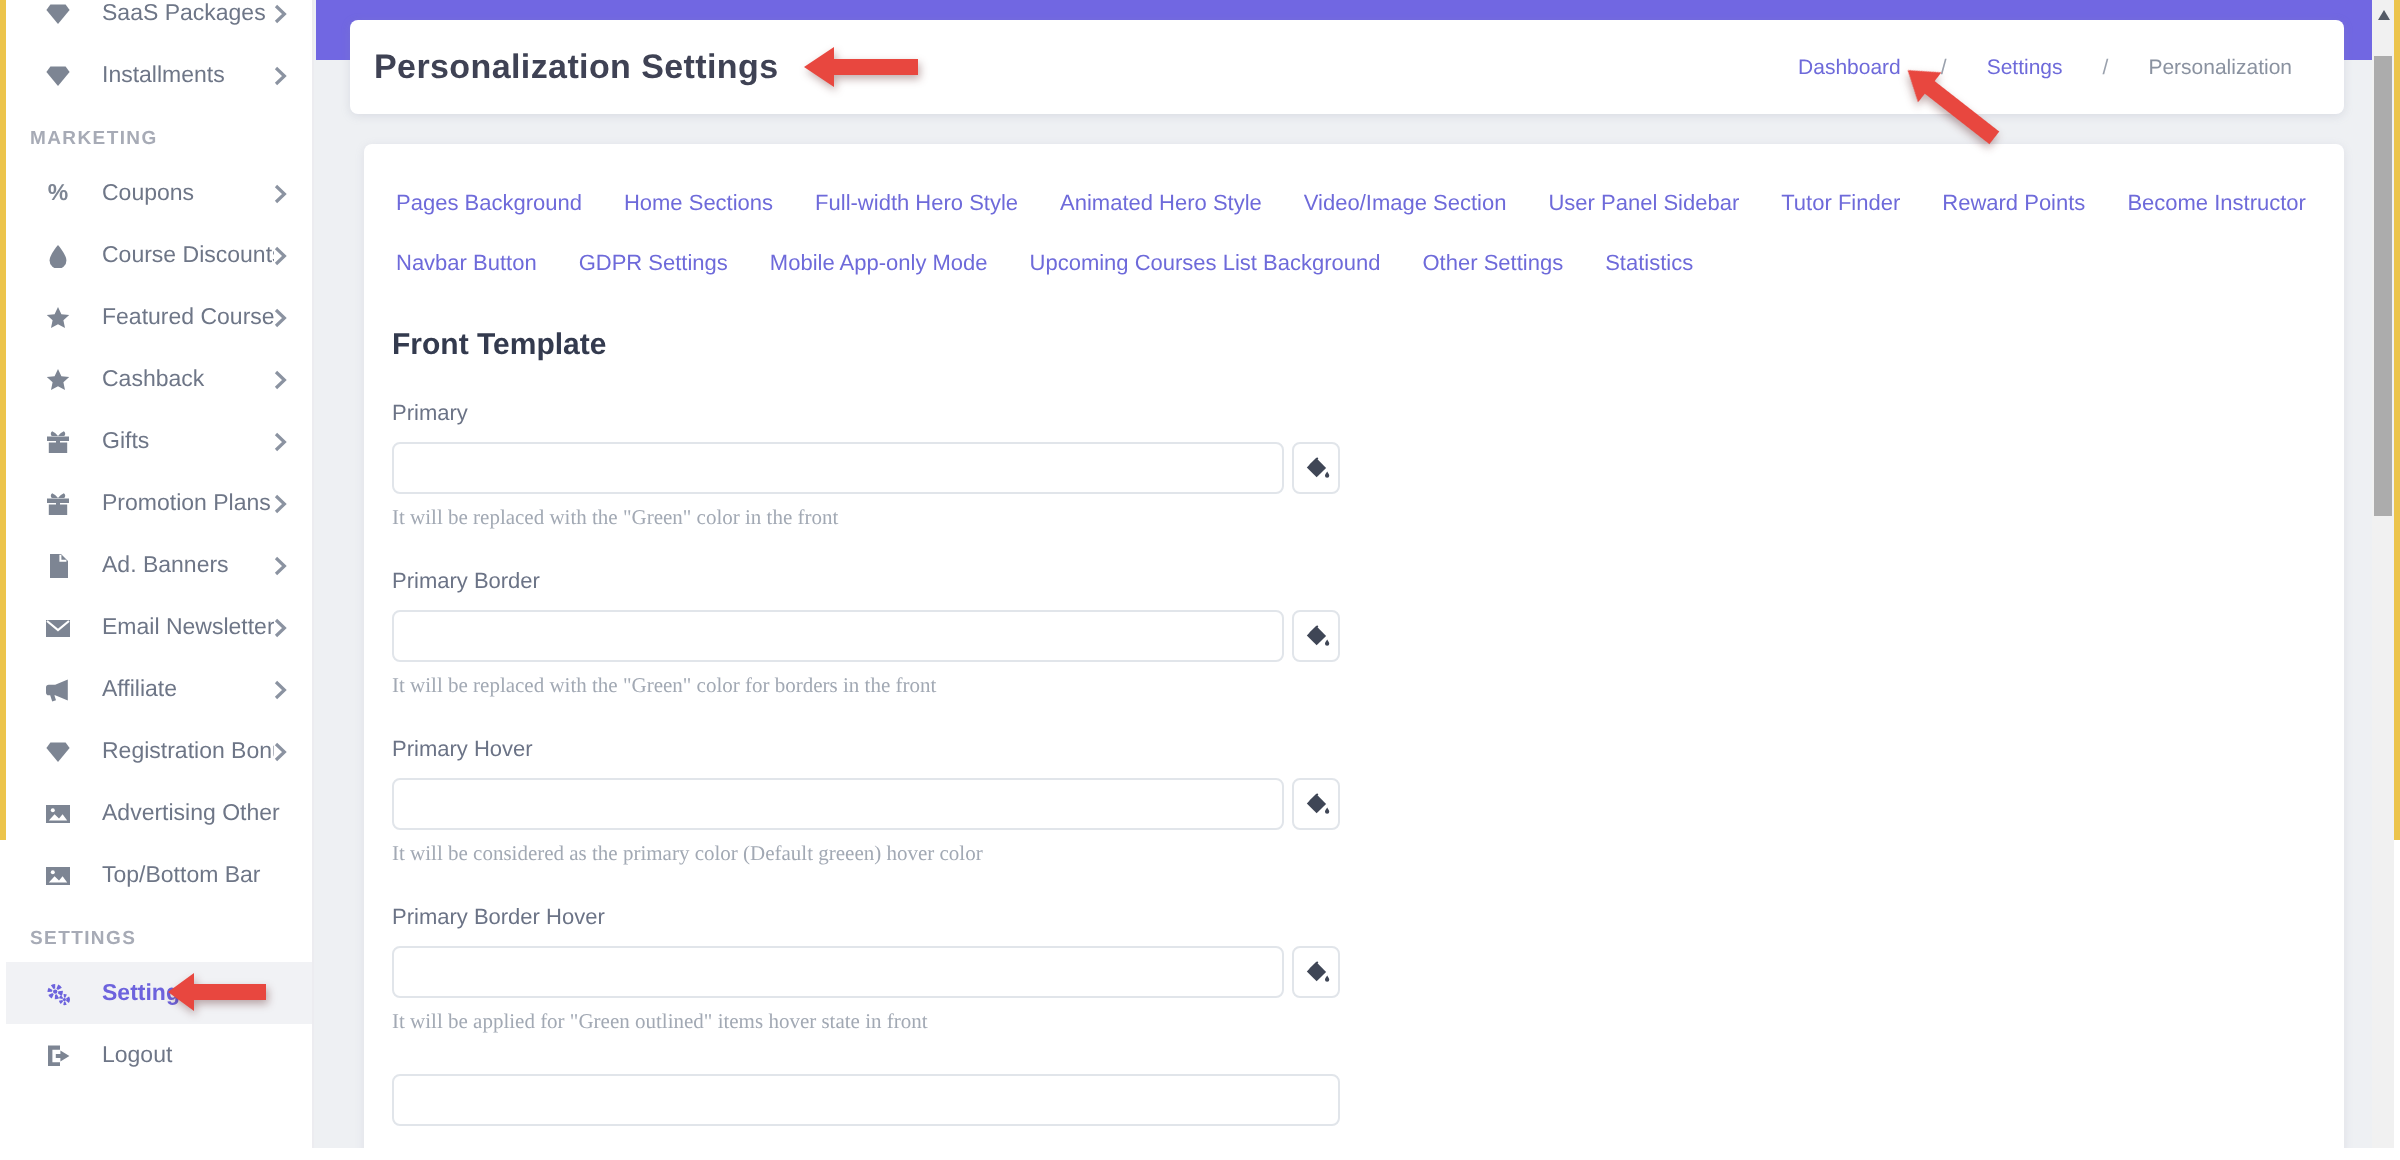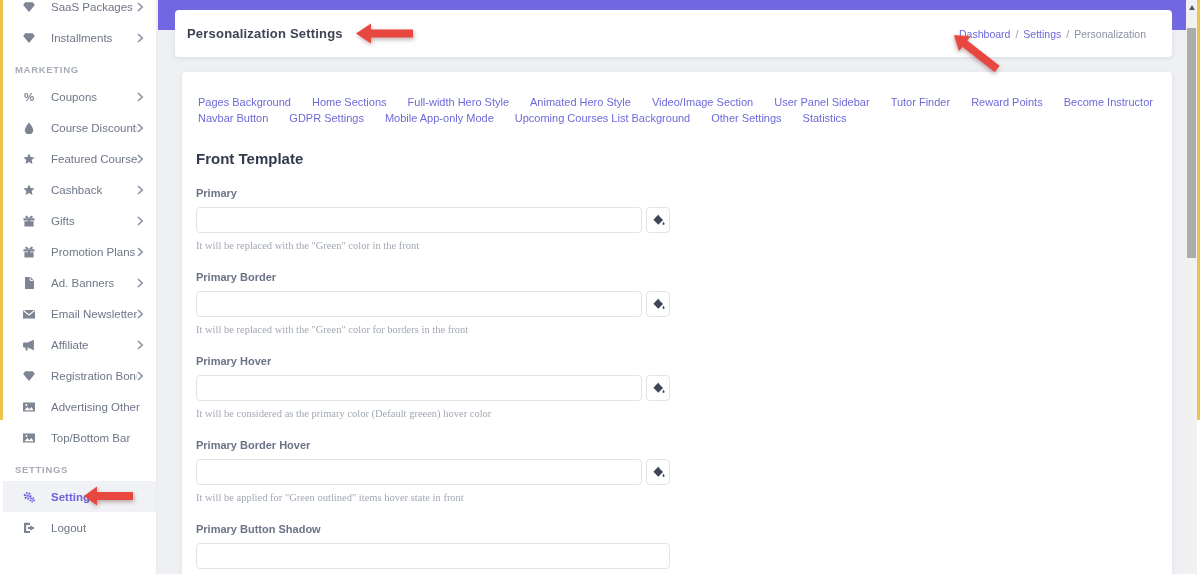--- a/index.html
+++ b/index.html
@@ -25,41 +25,41 @@
   .side-row.active .ic { color:#6d63dd; }
   .side-section { height:28px; display:flex; align-items:flex-end; padding:0 0 6px 12px;
     font-size:9.5px; font-weight:bold; letter-spacing:.7px; color:#a7abb6; }
 
   
   .main { position:absolute; left:155px; right:11px; top:0; bottom:0; background:#eef0f3; }
   .topbar { height:30px; background:#7167e2; }
   .header-card { position:absolute; left:17px; right:14px; top:10px; height:47px;
     background:#fff; border-radius:4px; box-shadow:0 1px 5px rgba(140,146,170,.22);
     display:flex; align-items:center; padding:0 26px 0 12px; z-index:1; }
-  .page-title { font-size:13px; font-weight:bold; color:#3f4254; letter-spacing:.2px; }
-  .breadcrumb { margin-left:auto; font-size:10.5px; color:#8a92a0; display:flex; gap:5px; align-items:flex-start; }
+  .page-title { font-size:17px; font-weight:bold; color:#3f4254; letter-spacing:.2px; }
+  .breadcrumb { margin-left:auto; font-size:10.5px; color:#8a92a0; display:flex; gap:20px; align-items:flex-start; }
   .breadcrumb a { color:#6e6ada; text-decoration:none; cursor:pointer; }
   .crumb-sep { color:#9aa1ad; }
 
   .content-card { position:absolute; left:24px; right:14px; top:72px; bottom:-6px;
     background:#fff; border-radius:4px; box-shadow:0 1px 5px rgba(140,146,170,.16);
     padding:22px 14px 0 14px; overflow:hidden; }
 
   
   .tab-row { display:flex; flex-wrap:nowrap; align-items:flex-start; column-gap:17px;
     font-size:11px; color:#6e6ada; }
-  .tab-row + .tab-row { }
+  .tab-row + .tab-row { margin-top:14px; }
   .tab { cursor:pointer; white-space:nowrap; padding:2px 2px; }
   .tab.active { background:#7167e2; color:#fff; padding:7px 12px; border-radius:7px;
     margin:-7px 0; }
 
   
   .form-heading { margin-top:24px; font-size:15px; font-weight:bold; color:#333a4e; }
   .field { margin-top:20px; width:474px; }
-  .field-label { font-size:11px; color:#6b7386; margin-bottom:8px;font-weight:bold; }
+  .field-label { font-size:11px; color:#6b7386; margin-bottom:8px; }
   .input-row { display:flex; gap:4px; }
   .text-input { flex:1; height:26px; border:1px solid #e1e5ea; border-radius:4px;
     background:#fff; outline:none; padding:0 8px; font-size:11px; color:#444; }
   .picker-btn { width:24px; height:26px; border:1px solid #e1e5ea; border-radius:4px;
     background:#fff; display:flex; align-items:center; justify-content:center;
     cursor:pointer; color:#3f4656; flex:none; }
   .picker-btn svg { width:13px; height:13px; display:block; }
   .field-help { margin-top:7px; font-size:10.5px; color:#a2a9b4;font-family:Liberation Serif, serif; }
 
   
@@ -384,21 +384,20 @@
                       <path d="M6.6 1.1 11.9 6.4l-5.1 5.1L1.5 6.2z"></path>
                       <path d="M3.3 5 7.4 1" fill="none" stroke="currentColor" stroke-width="1"></path>
                       <path d="M12.5 8.3c.5.8 1.1 1.7 1.1 2.3a1.15 1.15 0 0 1-2.3 0c0-.6.6-1.5 1.2-2.3Z"></path>
                     </svg>
                   </span>
                 </button>
               </div>
               <div class="field-help">It will be applied for "Green outlined" items hover state in front</div>
             </div>
             <div class="field">
-              <div class="field-label">Primary Button Shadow</div>
               <div class="input-row">
                 <input class="text-input" type="text" style="">
               </div>
             </div>
           </div>
       </div>
     </div>
 
     <div class="scrollbar">
       <div class="scroll-up">

